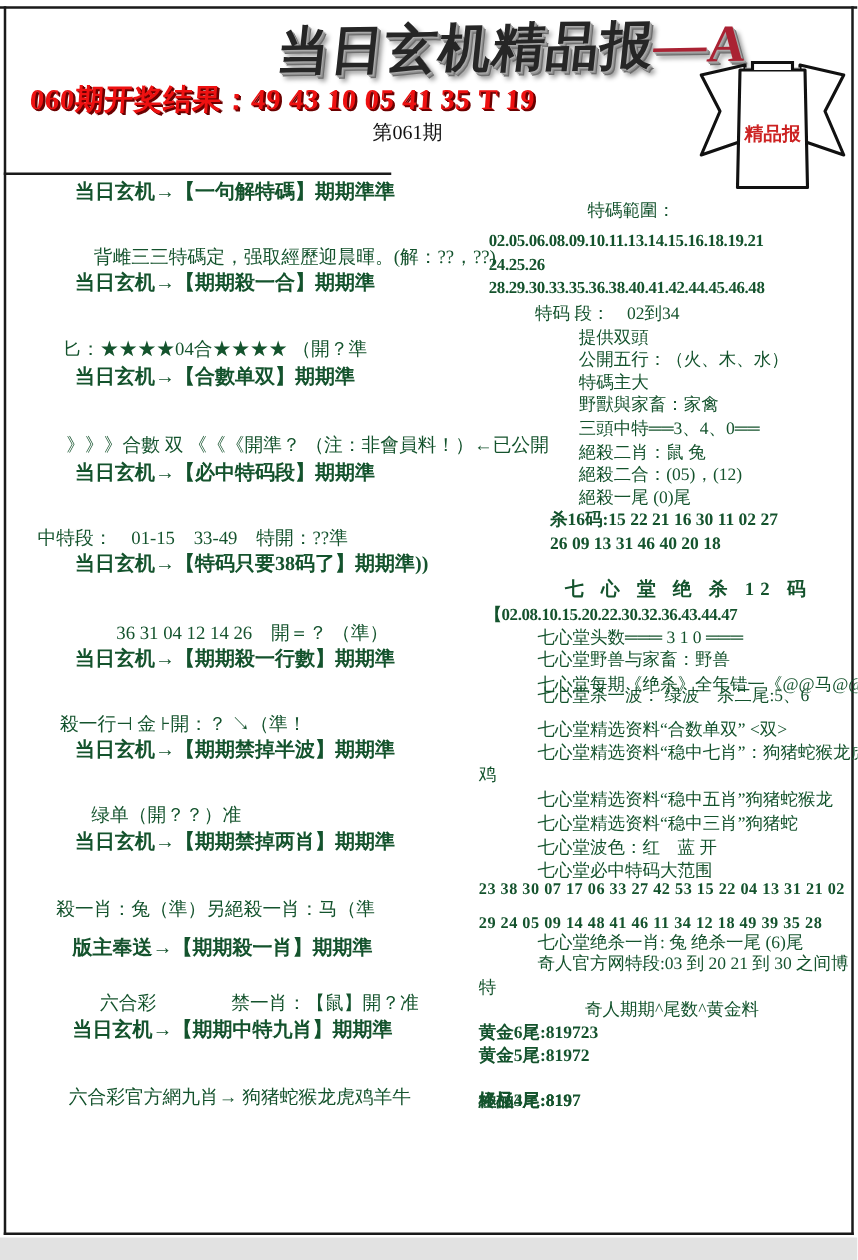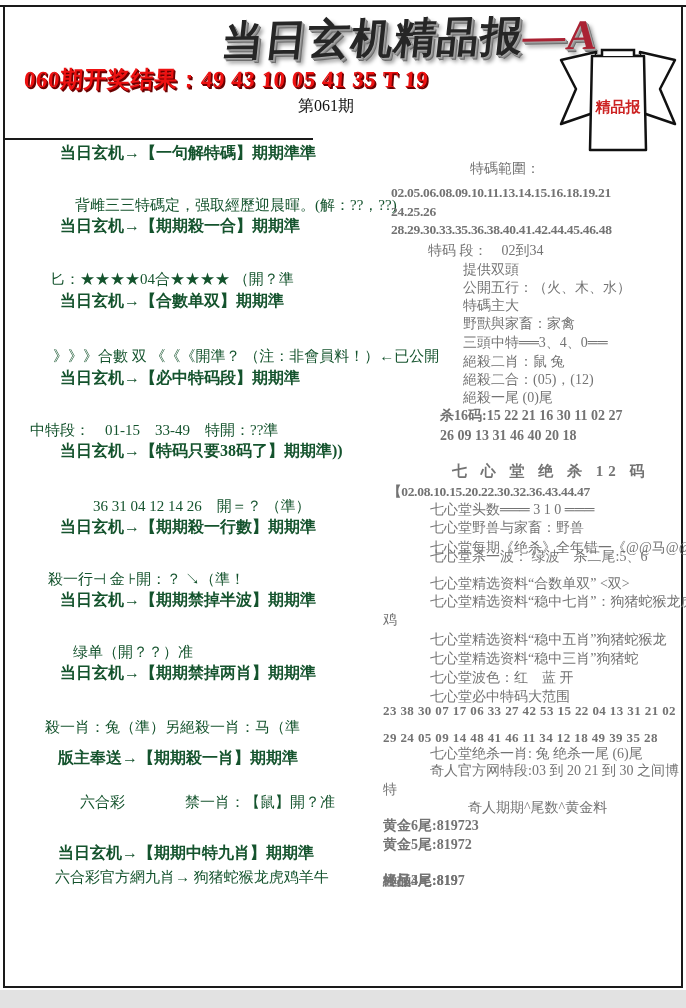--- a/index.html
+++ b/index.html
@@ -14,21 +14,21 @@
          transform:skewX(-7deg) rotate(-1deg);letter-spacing:1px;
          text-shadow:1px 1px 0 #aaa,2px 2px 0 #909090,3px 3px 0 #6e6e6e,5px 5px 4px rgba(0,0,0,.45);}
   .title .suffix{color:#a23;}
   .result{left:24px;top:64px;font-size:23px;font-weight:bold;color:#ee1111;
           transform:skewX(-4deg);letter-spacing:.5px;
           text-shadow:2px 2px 0 #6b0000,1px 1px 0 #8a0000;}
   .issue{left:298px;top:96px;font-size:16px;color:#111;}
   
   .lt{font-size:15px;color:#14532d;}
   .lt.b{font-weight:bold;font-size:16px;}
-  .rt{font-size:14px;color:#737373;}
+  .rt{font-size:14px;color:#14532d;}
   .rt.b{font-weight:bold;}
   .spread{letter-spacing:5px;font-size:15px;}
   .tight{letter-spacing:-.3px;font-size:13.5px;}
   .numrow{font-size:13px;font-weight:bold;letter-spacing:.4px;}
 </style>
 </head>
 <body>
 
 <div class="frame" style="left:0;top:5px;width:686px;height:2px;"></div>
 <div class="frame" style="left:3px;top:5px;width:2px;height:983px;"></div>
@@ -64,21 +64,21 @@
 <div class="abs lt b" style="left:60px;top:441px;">当日玄机→【特码只要38码了】期期準))</div>
 <div class="abs lt" style="left:93px;top:497px;">36 31 04 12 14 26　開＝？ （準）</div>
 <div class="abs lt b" style="left:60px;top:517px;">当日玄机→【期期殺一行數】期期準</div>
 <div class="abs lt" style="left:48px;top:570px;">殺一行⊣ 金 ⊦開：？ ↘（準！</div>
 <div class="abs lt b" style="left:60px;top:590px;">当日玄机→【期期禁掉半波】期期準</div>
 <div class="abs lt" style="left:73px;top:643px;">绿单（開？？）准</div>
 <div class="abs lt b" style="left:60px;top:663px;">当日玄机→【期期禁掉两肖】期期準</div>
 <div class="abs lt" style="left:45px;top:718px;">殺一肖：兔（準）另絕殺一肖：马（準</div>
 <div class="abs lt b" style="left:58px;top:728px;margin-top:20px;">版主奉送→【期期殺一肖】期期準</div>
 <div class="abs lt" style="left:80px;top:793px;">六合彩　　　　禁一肖：【鼠】開？准</div>
-<div class="abs lt b" style="left:58px;top:814px;margin-top:29px;">当日玄机→【期期中特九肖】期期準</div>
+<div class="abs lt b" style="left:58px;top:814px;">当日玄机→【期期中特九肖】期期準</div>
 <div class="abs lt" style="left:55px;top:868px;">六合彩官方網九肖→ 狗猪蛇猴龙虎鸡羊牛</div>
 
 <div class="abs rt" style="left:470px;top:160px;">特碼範圍：</div>
 <div class="abs rt b tight" style="left:391px;top:185px;">02.05.06.08.09.10.11.13.14.15.16.18.19.21</div>
 <div class="abs rt b tight" style="left:391px;top:204px;">24.25.26</div>
 <div class="abs rt b tight" style="left:391px;top:222px;">28.29.30.33.35.36.38.40.41.42.44.45.46.48</div>
 <div class="abs rt" style="left:428px;top:242px;">特码 段：　02到34</div>
 <div class="abs rt" style="left:463px;top:261px;">提供双頭</div>
 <div class="abs rt" style="left:463px;top:279px;">公開五行：（火、木、水）</div>
 <div class="abs rt" style="left:463px;top:297px;">特碼主大</div>

